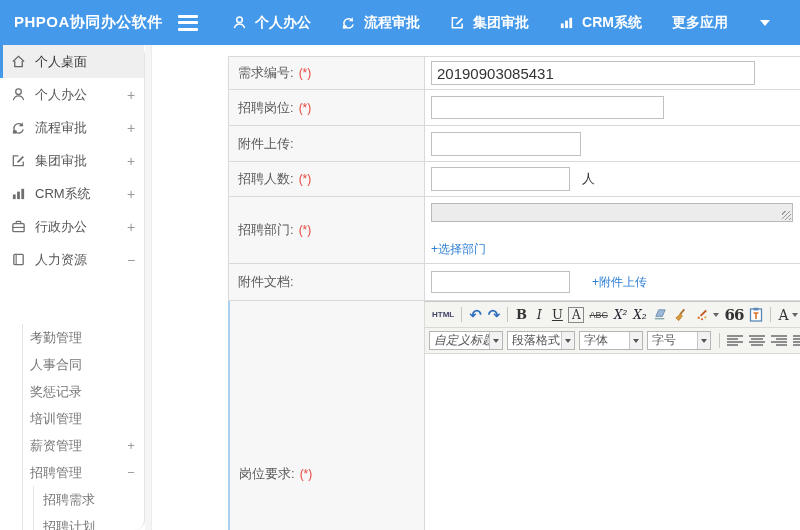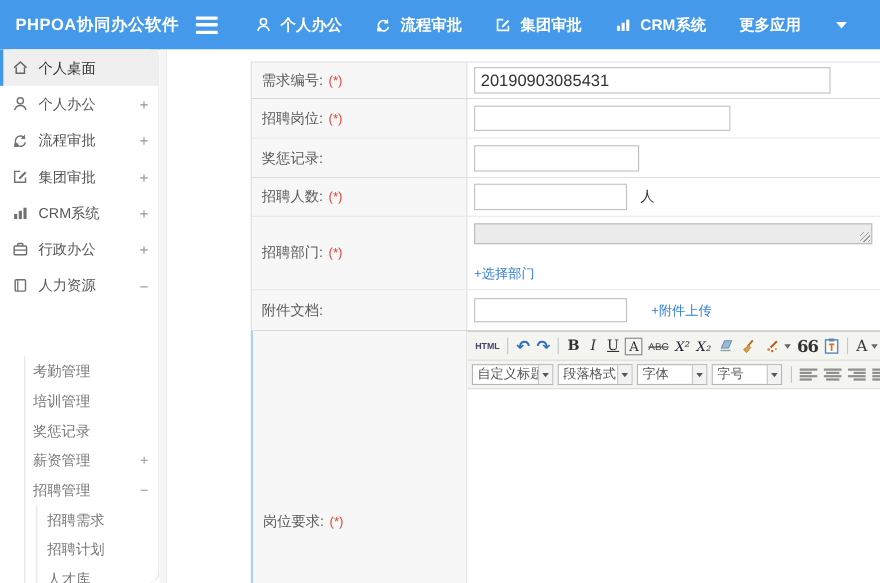--- a/index.html
+++ b/index.html
@@ -69,21 +69,21 @@
   .b-fontbox { font-family:"DejaVu Serif",serif; border:1px solid #888; height:16px; min-width:16px; font-size:12px; margin:0 2px; }
   .b-strike { font-size:9px; text-decoration:line-through; color:#444; }
   .b-supsub { font-size:12px; font-family:"DejaVu Serif",serif; font-style:italic; color:#223; }
   .b-quote { font-family:"DejaVu Serif",serif; font-weight:bold; font-size:15px; color:#333; letter-spacing:-1px; }
   .b-fontcolor { font-family:"DejaVu Serif",serif; font-size:14px; }
   .mini-caret { width:0; height:0; border-left:3px solid transparent; border-right:3px solid transparent; border-top:4px solid #666; margin-left:3px; }
   .dropdown { display:flex; align-items:center; background:#fff; border:1px solid #b5b5b5; height:19px; margin-right:4px; font-size:12px; color:#555; cursor:pointer; }
   .dropdown .dlabel { flex:1; padding:0 4px; white-space:nowrap; overflow:hidden; }
   .dropdown .dbtn { width:13px; height:100%; border-left:1px solid #c5c5c5; display:flex; align-items:center; justify-content:center; background:#f2f2f2; }
   .dropdown .dbtn i { width:0; height:0; border-left:3px solid transparent; border-right:3px solid transparent; border-top:4px solid #555; }
-  .d-heading { width:74px; } .d-para { width:68px; } .d-font { width:64px; } .d-size { width:64px; }
+  .d-heading { width:74px;font-style:italic; } .d-para { width:68px; } .d-font { width:64px; } .d-size { width:64px; }
   .align-ic { width:16px; height:13px; display:flex; flex-direction:column; justify-content:space-between; padding:1px 0; }
   .align-ic i { display:block; height:2px; background:#8e8e8e; }
   .al-left i:nth-child(2n){ width:70%; } .al-left i{ width:100%; }
   .al-center i:nth-child(2n){ width:70%; margin:0 auto; } .al-center i{ width:100%; }
   .al-right i:nth-child(2n){ width:70%; margin-left:auto; } .al-right i{ width:100%; }
   .al-justify i { width:100%; }
   .edit-area { flex:1; background:#fff; }
 </style>
 </head>
 <body>
@@ -209,24 +209,27 @@
         </span>
       <span class="slabel">人力资源</span>
       <span class="stoggle">−</span>
     </div>
 
     <div class="subtree">
       <div class="sub-item">
         <span class="slabel">考勤管理</span>
       </div>
       <div class="sub-item">
+        <span class="slabel">人事合同</span>
+      </div>
+      <div class="sub-item">
+        <span class="slabel">奖惩记录</span>
+      </div>
+      <div class="sub-item">
         <span class="slabel">培训管理</span>
-      </div>
-      <div class="sub-item">
-        <span class="slabel">奖惩记录</span>
       </div>
       <div class="sub-item">
         <span class="slabel">薪资管理</span>
         <span class="stoggle">+</span>
       </div>
       <div class="sub-item">
         <span class="slabel">招聘管理</span>
         <span class="stoggle">−</span>
       </div>
       <div class="subtree2">
@@ -263,21 +266,21 @@
           <span>招聘岗位:</span>
             <em class="req">(*)</em>
         </div>
         <div class="fcell-value">
           <input class="txt" style="width: 233px; height: 23px;" type="text" value="">
         </div>
       </div>
 
       <div class="frow" style="height:36px">
         <div class="fcell-label">
-          <span>奖惩记录:</span>
+          <span>附件上传:</span>
         </div>
         <div class="fcell-value">
           <input class="txt" style="width: 150px;" type="text" value="">
         </div>
       </div>
 
       <div class="frow" style="height:35px">
         <div class="fcell-label">
           <span>招聘人数:</span>
             <em class="req">(*)</em>

